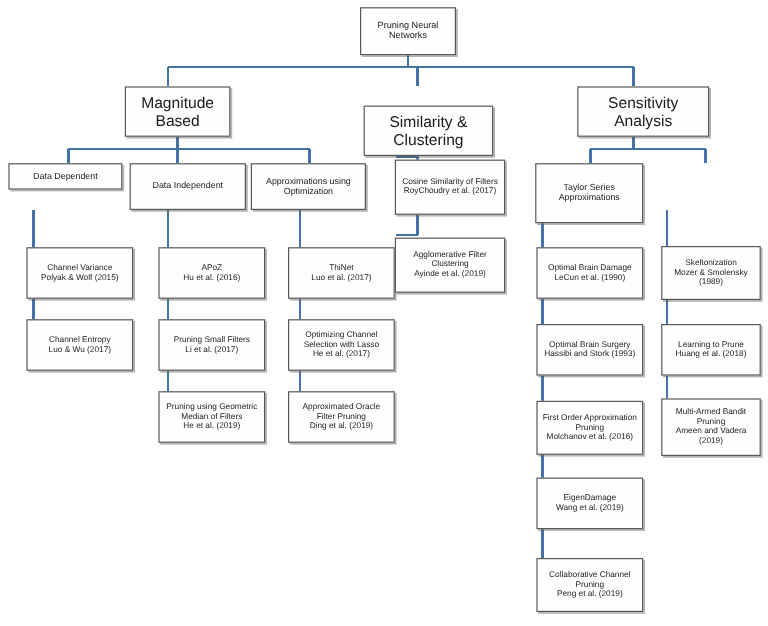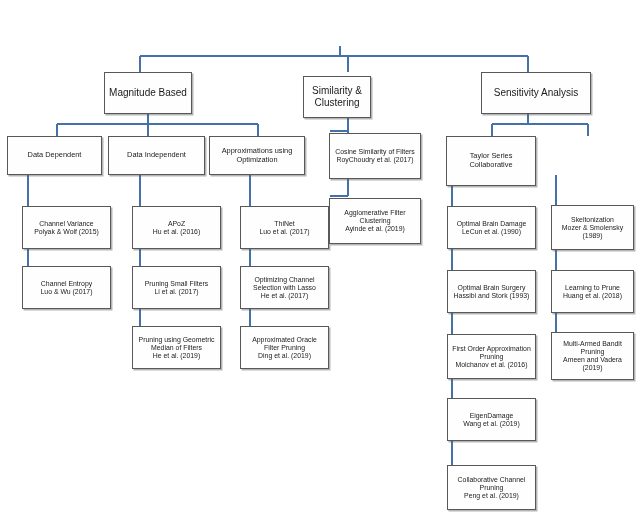--- a/index.html
+++ b/index.html
@@ -41,21 +41,21 @@
     text-align: center;
     padding: 2px 3px;
     line-height: 1.16;
   }
   .node .line {
     display: block;
     width: 100%;
     white-space: normal;
   }
   .t-root   { font-size: 7.6px; }
-  .t-l2     { font-size: 10px; }
+  .t-l2     { font-size: 13px; }
   .t-l3     { font-size: 7.4px; }
   .t-leaf   { font-size: 6.9px; }
   .t-leaf .cite { font-size: 6.9px; }
 </style>
 </head>
 <body>
 
 <div id="canvas">
 
   <svg class="connectors" viewBox="0 0 640 522" xmlns="http://www.w3.org/2000/svg">
@@ -104,44 +104,47 @@
       <path d="M452,419 L486,419"></path>
       <path d="M452,487 L486,487"></path>
 
       <path d="M556,175 L556,356"></path>
       <path d="M556,228 L588,228"></path>
       <path d="M556,292 L588,292"></path>
       <path d="M556,356 L588,356"></path>
     </g>
   </svg>
 
+  <div class="node t-root" style="left:300px; top:6px; width:80px; height:40px;">
+    <span class="line">Pruning Neural Networks</span>
+  </div>
 
   <div class="node t-l2" style="left:104px; top:72px; width:88px; height:42px;">
     <span class="line">Magnitude Based</span>
   </div>
-  <div class="node t-l2" style="left:303px; top:76px; width:68px; height:42px;text-align:center;">
+  <div class="node t-l2" style="left:303px; top:88px; width:108px; height:42px;text-align:center;">
     <span class="line">Similarity &amp; Clustering</span>
   </div>
   <div class="node t-l2" style="left:481px; top:72px; width:110px; height:42px;">
     <span class="line">Sensitivity Analysis</span>
   </div>
 
-  <div class="node t-l3" style="left:7px; top:136px; width:95px; height:39px;">
+  <div class="node t-l3" style="left:7px; top:136px; width:95px; height:22px;">
     <span class="line">Data Dependent</span>
   </div>
   <div class="node t-l3" style="left:209px; top:136px; width:96px; height:39px;">
     <span class="line">Approximations using</span>
     <span class="line">Optimization</span>
   </div>
   <div class="node t-l3" style="left:108px; top:136px; width:97px; height:39px;">
     <span class="line">Data Independent</span>
   </div>
   <div class="node t-l3" style="left:446px; top:136px; width:90px; height:50px;">
     <span class="line">Taylor Series</span>
-    <span class="line">Collaborative</span>
+    <span class="line">Approximations</span>
   </div>
 
   <div class="node t-leaf" style="left:22px; top:206px; width:89px; height:43px;">
     <span class="line">Channel Variance</span>
     <span class="line cite">Polyak &amp; Wolf (2015)</span>
   </div>
   <div class="node t-leaf" style="left:22px; top:266px; width:89px; height:43px;">
     <span class="line">Channel Entropy</span>
     <span class="line cite">Luo &amp; Wu (2017)</span>
   </div>

